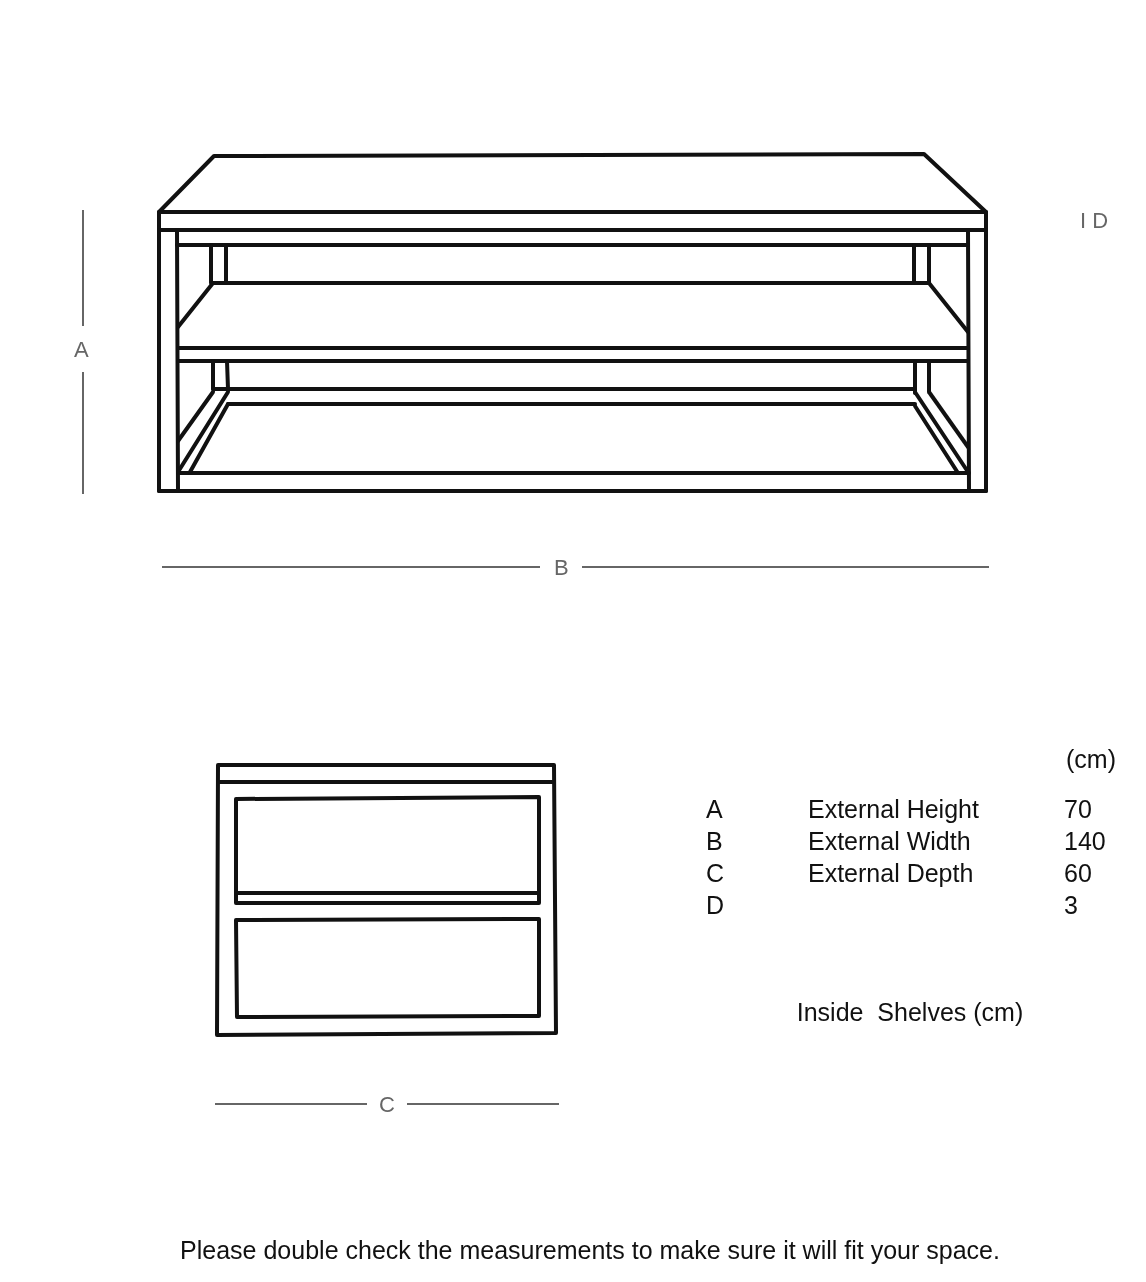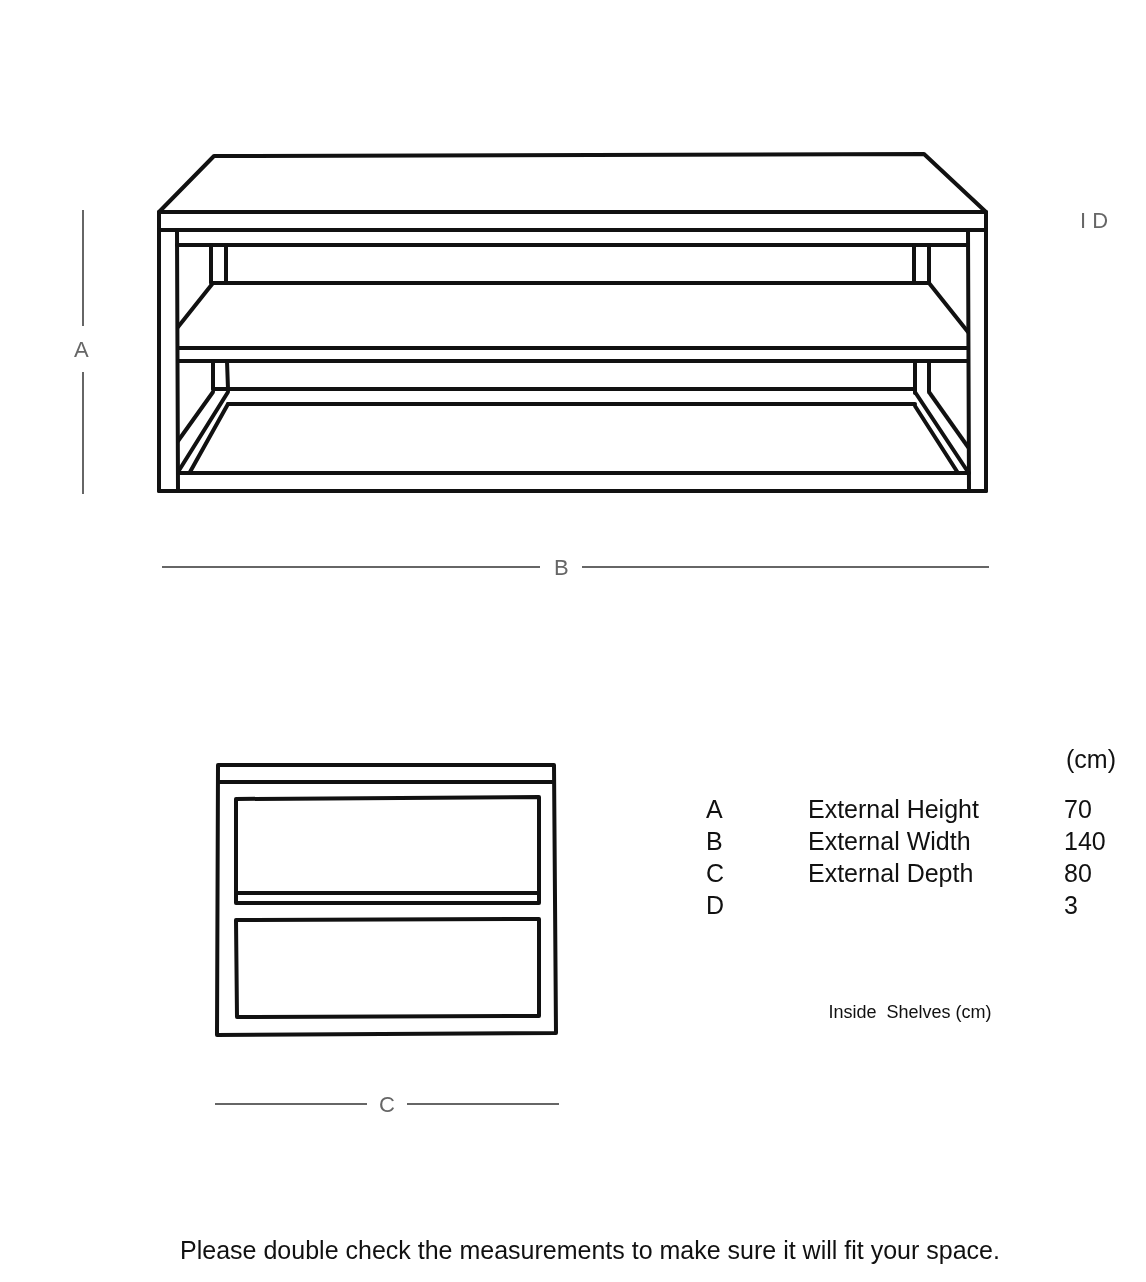--- a/index.html
+++ b/index.html
@@ -5,21 +5,21 @@
   html, body { margin: 0; padding: 0; background: #ffffff; }
   body { width: 1146px; height: 1282px; position: relative; overflow: hidden; font-family: "Liberation Sans", "DejaVu Sans", sans-serif; color: #111; }
   svg.drawing { position: absolute; left: 0; top: 0; }
   .dim-label { position: absolute; font-size: 22px; color: #666; line-height: 1; }
   .table-block { position: absolute; left: 706px; top: 745px; width: 420px; font-size: 25px; color: #111; }
   .unit { position: absolute; left: 360px; top: 0; }
   .row { position: absolute; left: 0; height: 32px; width: 420px; }
   .row .letter { position: absolute; left: 0; }
   .row .name { position: absolute; left: 54px; margin-left: 48px; }
   .row .val { position: absolute; left: 358px; }
-  .inside { position: absolute; left: 770px; top: 996px; width: 280px; text-align: center; font-size: 18px; line-height: 32px; }
+  .inside { position: absolute; left: 770px; top: 996px; width: 280px; text-align: center; font-size: 25px; line-height: 32px; }
   .footer { position: absolute; left: 0; top: 1236px; width: 1180px; text-align: center; font-size: 25px; }
 </style>
 </head>
 <body>
 
 <svg class="drawing" width="1146" height="1282" viewBox="0 0 1146 1282" xmlns="http://www.w3.org/2000/svg">
 
   <g fill="none" stroke="#111" stroke-width="4" stroke-linejoin="round" stroke-linecap="round">
 
     <polygon points="214,156 924,154 986,212 159,212"></polygon>
@@ -103,21 +103,21 @@
     <span class="val">70</span>
   </div>
   <div class="row" style="top:82px;">
     <span class="letter">B</span>
     <span class="name">External Width</span>
     <span class="val">140</span>
   </div>
   <div class="row" style="top:114px;">
     <span class="letter">C</span>
     <span class="name">External Depth</span>
-    <span class="val">80</span>
+    <span class="val">60</span>
   </div>
   <div class="row" style="top:146px;">
     <span class="letter">D</span>
     <span class="val">3</span>
   </div>
 </div>
 
 <div class="inside">
   <div style="white-space:pre;">Inside  Shelves (cm)</div>
 </div>

